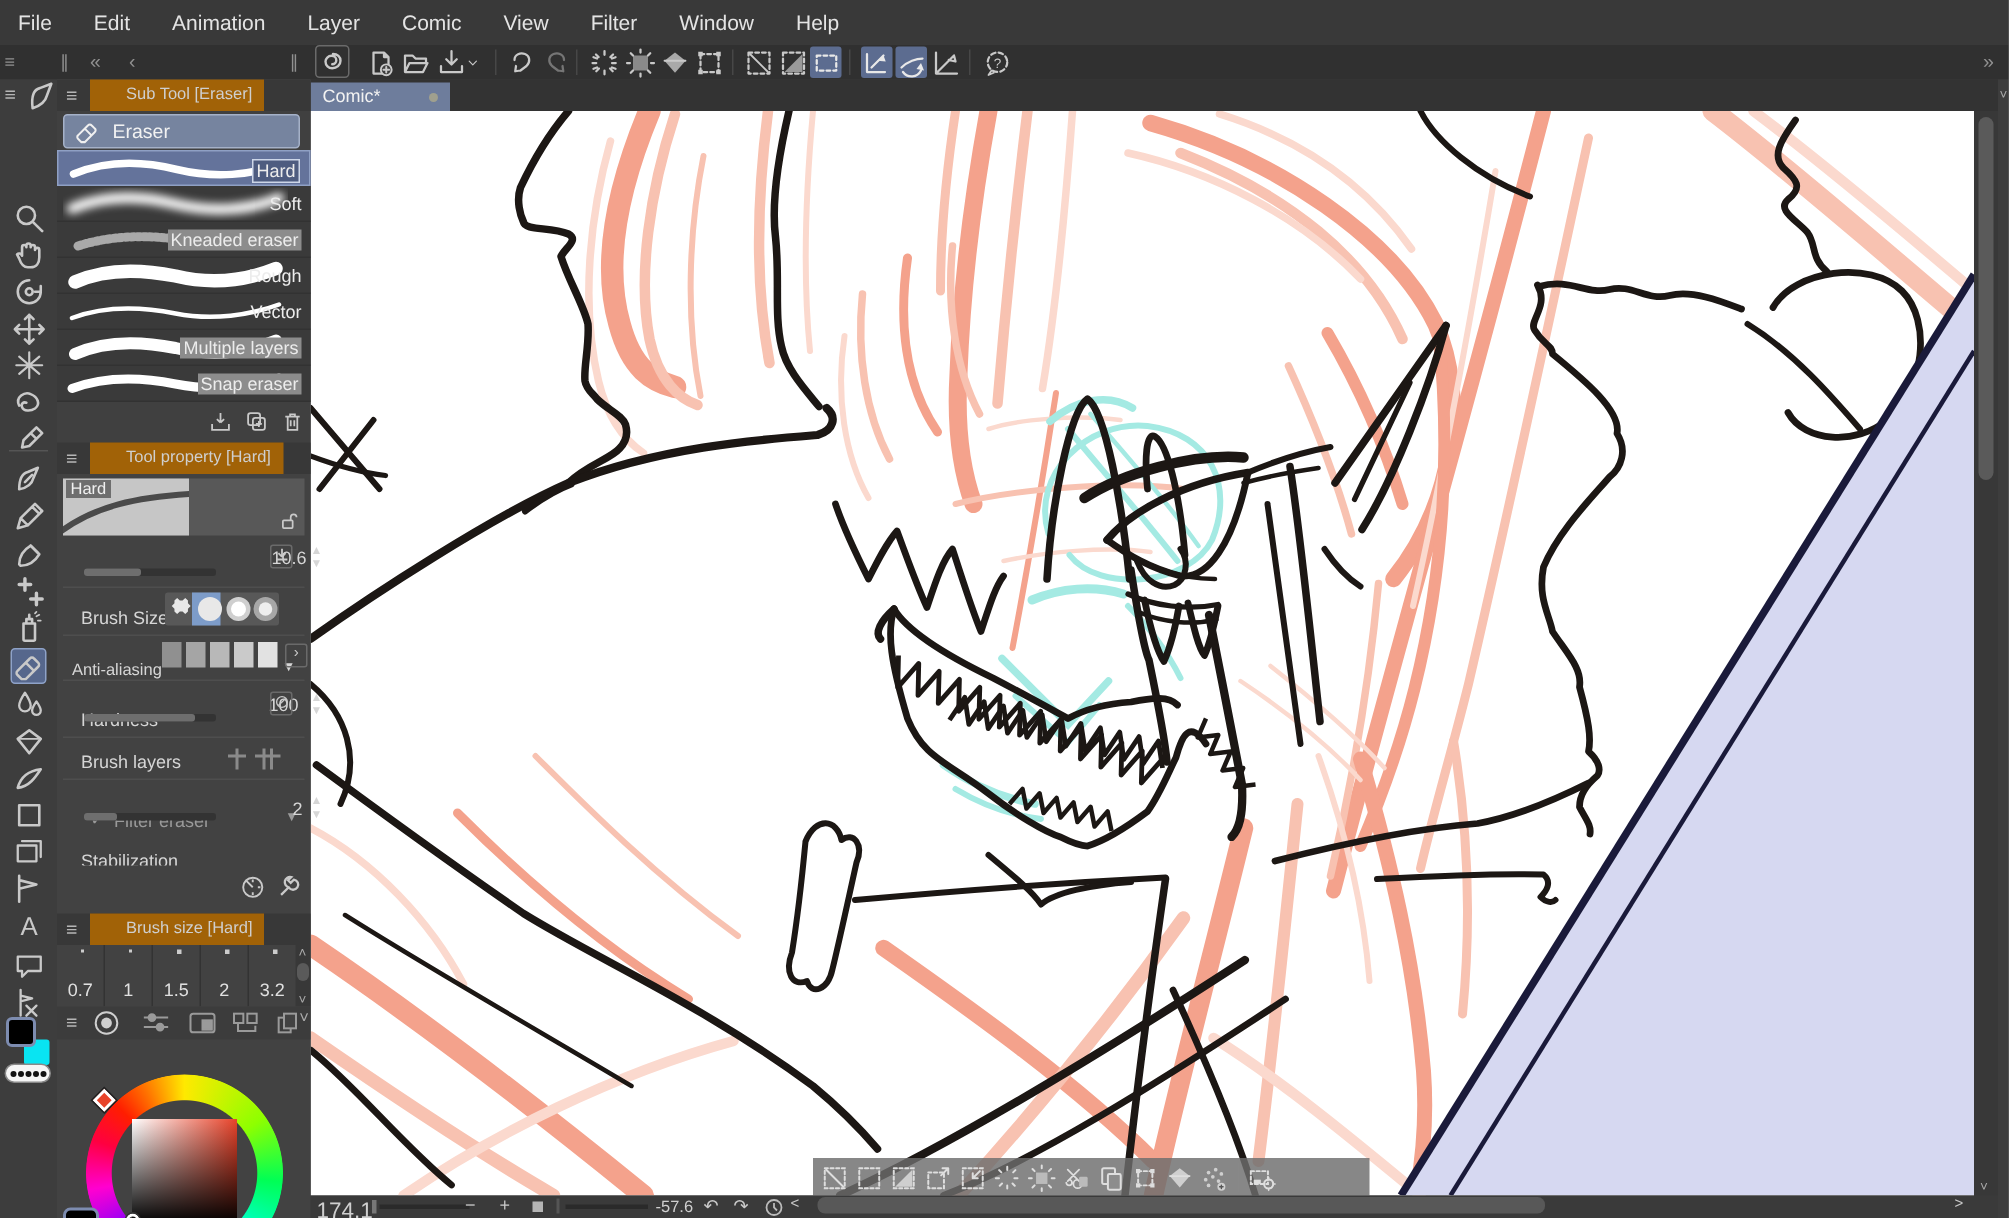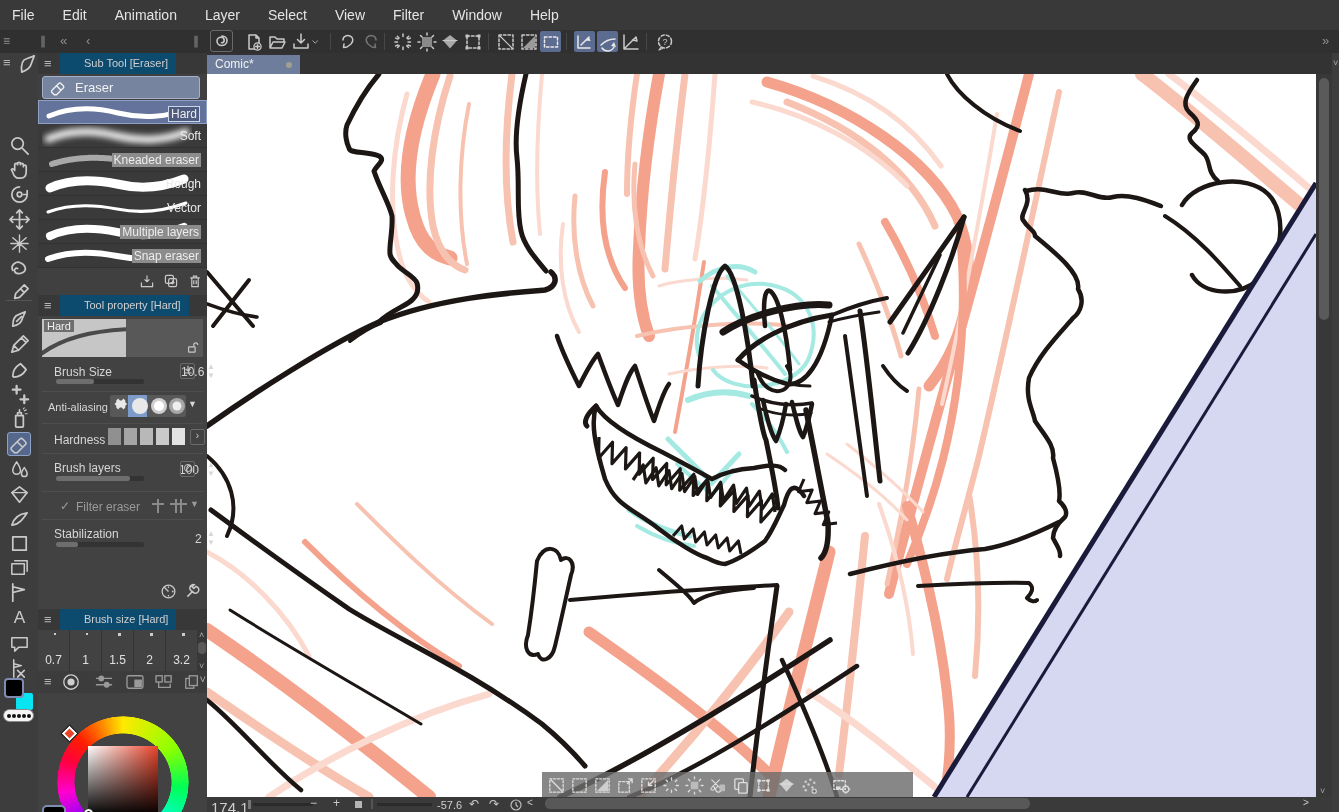--- a/index.html
+++ b/index.html
@@ -24,32 +24,32 @@
 .stripHead { position:absolute; left:0; top:0; width:38px; height:22px; }
 .stripHead .ham { position:absolute; left:3px; top:2px; color:#b5b5b5; font-size:13px; }
 .stripHead svg { position:absolute; left:16px; top:0; }
 .ticon { position:absolute; left:7px; width:24px; height:24px; display:flex; align-items:center; justify-content:center; }
 .ticon.sel { background:#56678c; border:1px solid #8ea2c8; border-radius:3px; }
 .tsep { position:absolute; left:6px; width:26px; height:1px; background:#555; }
 .dot { width:4px; height:4px; border-radius:50%; background:#111; display:inline-block; }
 .panels { position:absolute; left:38px; top:53px; width:169px; height:759px; background:#424242; }
 .phead { position:relative; height:21px; background:#383838; color:#cfcfcf; font-size:11px; }
 .phead .ham { position:absolute; left:6px; top:3px; color:#b5b5b5; font-size:13px; }
-.phead .tab { position:absolute; left:22px; top:0; height:21px; background:#0c4a6e; color:#cfcfcf;
+.phead .tab { position:absolute; left:22px; top:0; height:21px; background:#a16207; color:#cfcfcf;
   padding:4px 8px 0 24px; }
 .phead svg { position:absolute; left:26px; top:2px; }
 .strow { position:relative; height:24px; background:#3a3a3a; border-bottom:1px solid #323232; }
 .strow.sel { background:#64739b; border:1px solid #8fa0c4; }
 .strow svg { position:absolute; left:4px; top:1px; }
 .stlab { position:absolute; right:6px; top:5px; color:#ececec; font-size:12px; }
 .labbg { background:#8c8c8c; padding:0 2px; }
 .labsel { background:#4e5c80; padding:0 2px; border:1px solid #cdd6e8; }
 .eraserBtn { position:absolute; left:4px; top:23px; width:158px; height:23px; background:#76849f;
   border:1px solid #a5b1c8; border-radius:3px; color:#f2f2f2; font-size:13px; }
-.ctrl { position:absolute; color:#d6d6d6; font-size:12px; }
+.ctrl { position:absolute; color:#d6d6d6; font-size:12px;margin-top:40px; }
 .slider { position:absolute; height:5px; background:#333; border-radius:2px; }
 .slider .fill { height:5px; background:#6e6e6e; border-radius:2px; }
 .spin { position:absolute; color:#d6d6d6; font-size:12px;margin-left:41px; }
 .sq { position:absolute; top:0; width:11px; height:15px; }
 .bbtn { position:absolute; width:15px; height:16px; border:1px solid #6a6a6a; border-radius:2px; color:#c9c9c9;
   font-size:10px; text-align:center; }
 .hr { position:absolute; left:4px; width:161px; height:1px; background:#4e4e4e; }
 .bb { position:absolute; color:#c9c9c9; font-size:12px; }
 .launcher { position:absolute; left:335px; top:698px; width:371px; height:26px; background:rgba(108,108,108,0.82);
   display:flex; align-items:center; gap:4px; padding-left:5px; }
@@ -58,21 +58,21 @@
 .vsb .thumb { position:absolute; left:3px; top:4px; width:10px; height:242px; background:#5a5a5a; border-radius:5px; }
 .sliver { position:absolute; left:1332px; top:53px; width:7px; height:759px; background:#3d3d3d; }
 .chev { color:#aaa; font-size:9px; position:absolute; }
 </style></head>
 <body>
 <div class="menubar">
     <span style="padding-left:12px;padding-right:14px">File</span>
     <span>Edit</span>
     <span>Animation</span>
     <span>Layer</span>
-    <span>Select</span>
+    <span>Comic</span>
     <span>View</span>
     <span>Filter</span>
     <span>Window</span>
     <span>Help</span>
   </div>
 <div class="toolrow">
   <span class="handles" style="left:3px;top:4px">≡</span>
   <span class="handles" style="left:40px;top:4px">∥</span>
   <span class="handles" style="left:60px;top:3px;font-size:13px">«</span>
   <span class="handles" style="left:86px;top:3px;font-size:13px">‹</span>

